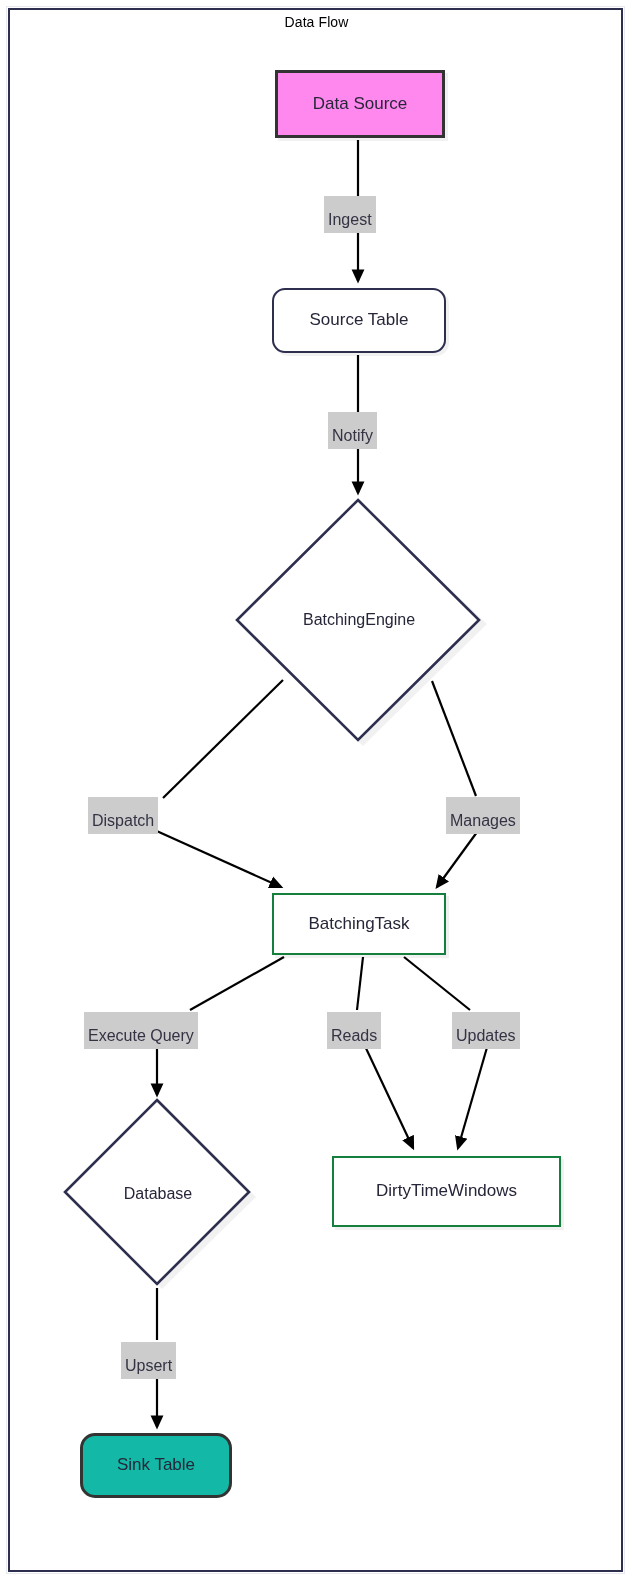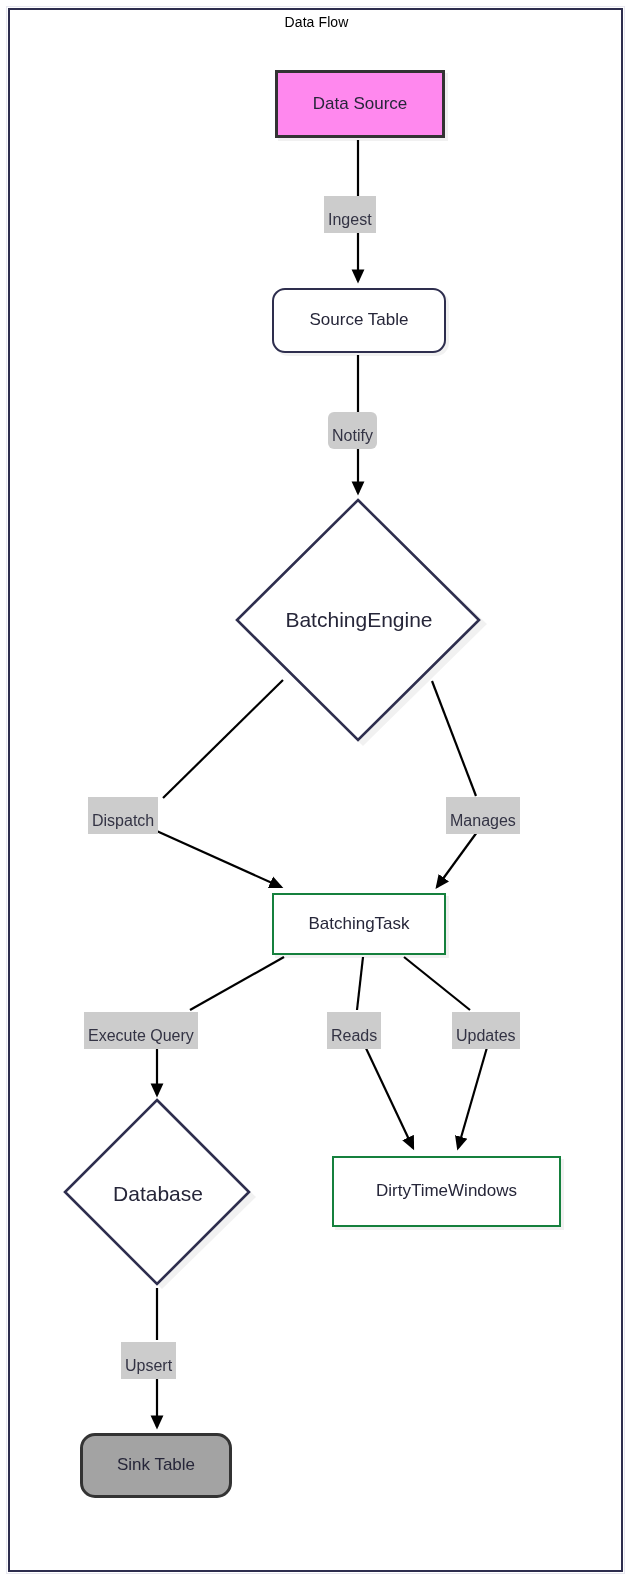--- a/index.html
+++ b/index.html
@@ -85,52 +85,52 @@
     left: 272px; top: 288px; width: 174px; height: 65px;
   }
   #node-batching-task {
     left: 272px; top: 893px; width: 174px; height: 62px;
   }
   #node-dirty-time-windows {
     left: 332px; top: 1156px; width: 229px; height: 71px;
   }
   #node-sink-table {
     left: 80px; top: 1433px; width: 152px; height: 65px;
-    background: #a3a3a3;
+    background: #14b8a6;
     border: 3px solid #333333;
     border-radius: 15px;
   }
   .diamond-wrap {
     position: absolute;
   }
   .diamond-label {
     position: absolute;
     left: 0; top: 0; width: 100%; height: 100%;
     display: flex;
     align-items: center;
     justify-content: center;
-    font-size: 21px;
+    font-size: 16px;
     color: #262639;
     pointer-events: none;
   }
   #node-batching-engine { left: 238px; top: 499px; width: 242px; height: 242px; }
   #node-database { left: 64px; top: 1100px; width: 188px; height: 188px; }
 
   .edge-label {
     position: absolute;
     background: #cccccc;
     color: #333344;
     font-size: 16px;
     padding: 14px 4px 3px 4px;
     box-sizing: border-box;
     white-space: nowrap;
     line-height: 1.25;
   }
   #label-ingest   { left: 324px; top: 196px; }
-  #label-notify   { left: 328px; top: 412px; border-radius: 6px; }
+  #label-notify   { left: 328px; top: 412px; }
   #label-dispatch { left: 88px;  top: 797px; }
   #label-manages  { left: 446px; top: 797px; }
   #label-execute-query { left: 84px; top: 1012px; }
   #label-reads    { left: 327px; top: 1012px; }
   #label-updates  { left: 452px; top: 1012px; }
   #label-upsert   { left: 121px; top: 1342px; }
 </style>
 </head>
 <body>
 

